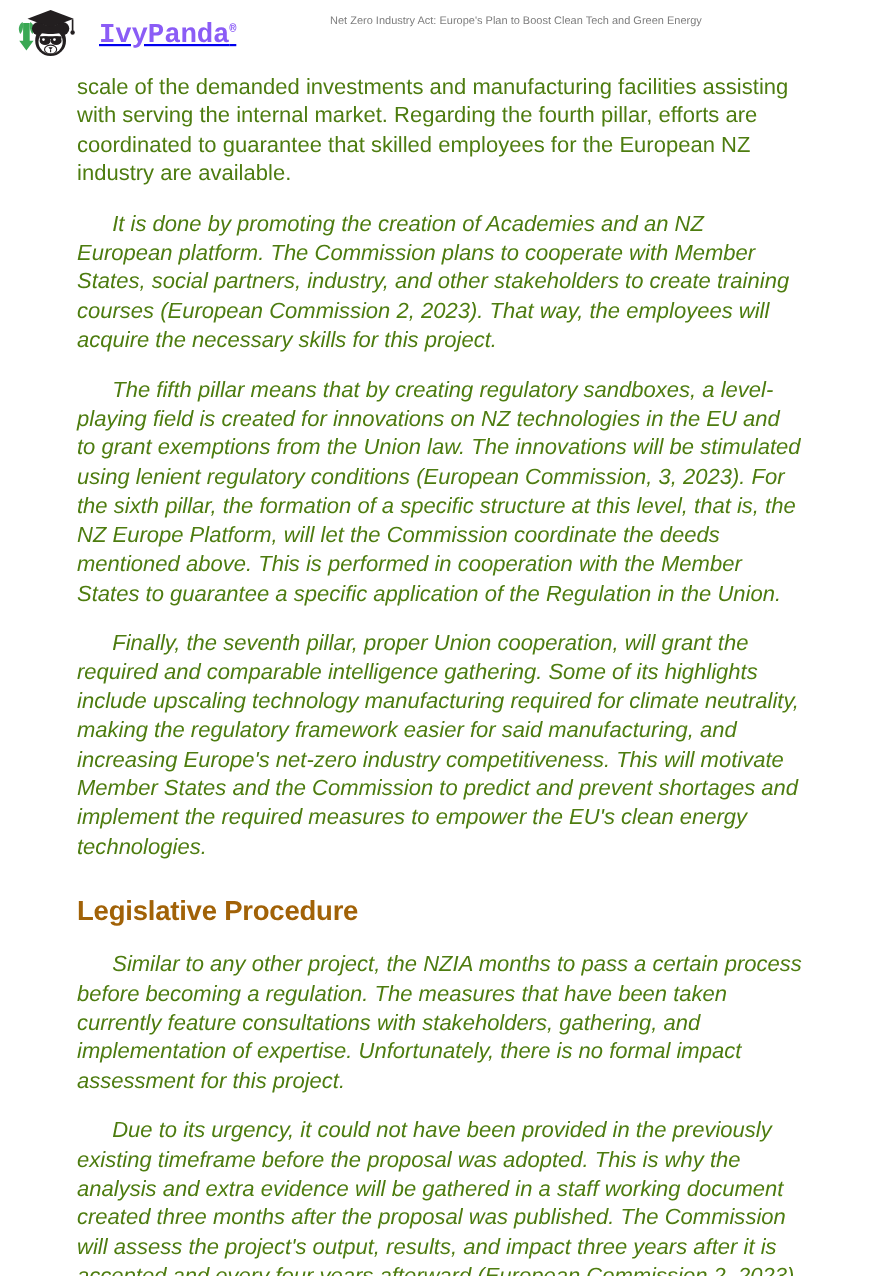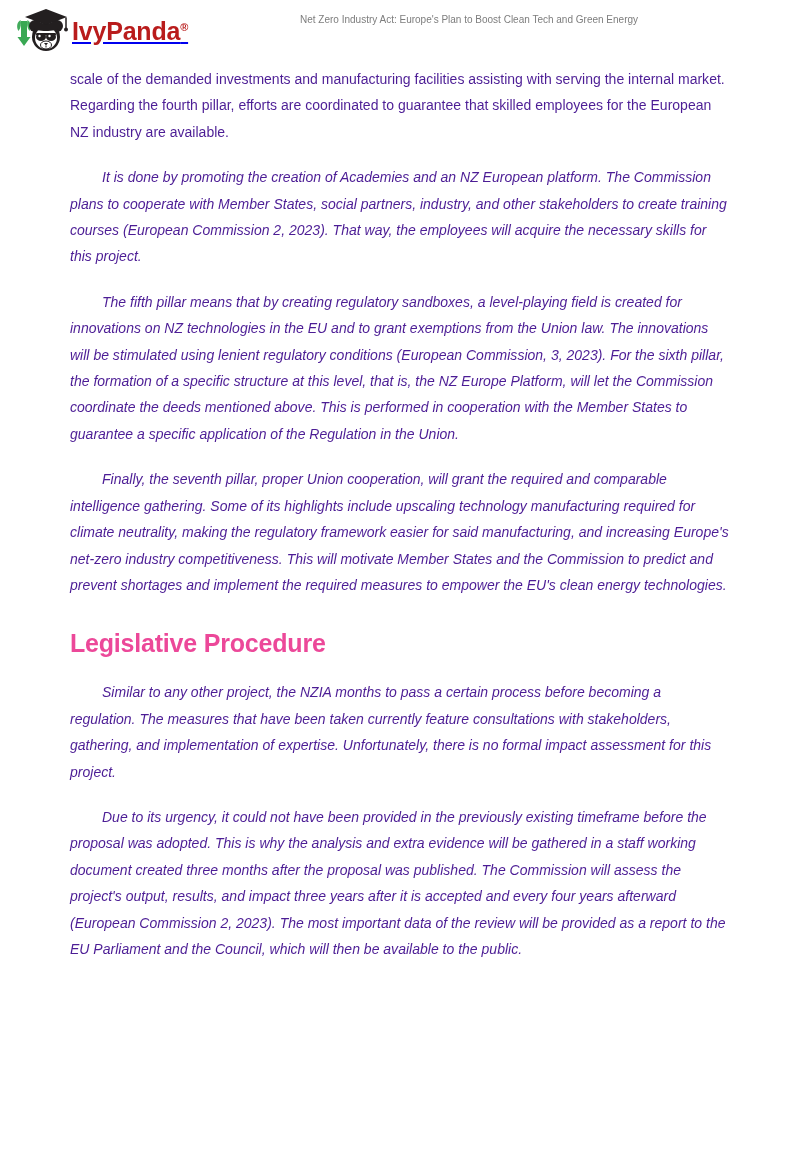--- a/index.html
+++ b/index.html
@@ -46,27 +46,27 @@
   }
 
   .brand-mark {
     width: 56px;
     height: 50px;
     position: relative;
     display: block;
   }
 
   .brand-name {
-    font-family: Liberation Sans, sans-serif;
+    font-family: Liberation Mono, monospace;
     font-size: 25px;
     font-weight: 700;
-    color: #b91c1c;
+    color: #8b5cf6;
     letter-spacing: -0.2px;
     line-height: 1;
-    margin-left: 2px;
+    margin-left: 20px;
     white-space: nowrap;
   }
   .brand-reg {
     font-size: 11px;
     vertical-align: super;
     font-weight: 700;
   }
 
   .doc-title {
     position: absolute;
@@ -81,37 +81,37 @@
 
   
   .content {
     position: absolute;
     top: 66px;
     left: 70px;
     width: 660px;
   }
 
   .para {
-    font-size: 14px;
+    font-size: 20px;
     line-height: 26.4px;
-    color: #4c1d95;
+    color: #4d7c0f;
     margin: 0 0 19px 0;
     text-align: left;
     text-indent: 0;
     letter-spacing: 0.01px;
   }
   .para.indent {
     text-indent: 32px;
     font-style: italic;
   }
 
   h2.section-heading {
     font-size: 25px;
     font-weight: 700;
-    color: #ec4899;
+    color: #a16207;
     margin: 30px 0 21px 0;
     line-height: 1.2;
     letter-spacing: -0.2px;
   }
 
   
   .page-footer {
     position: absolute;
     left: 0;
     bottom: 22px;

